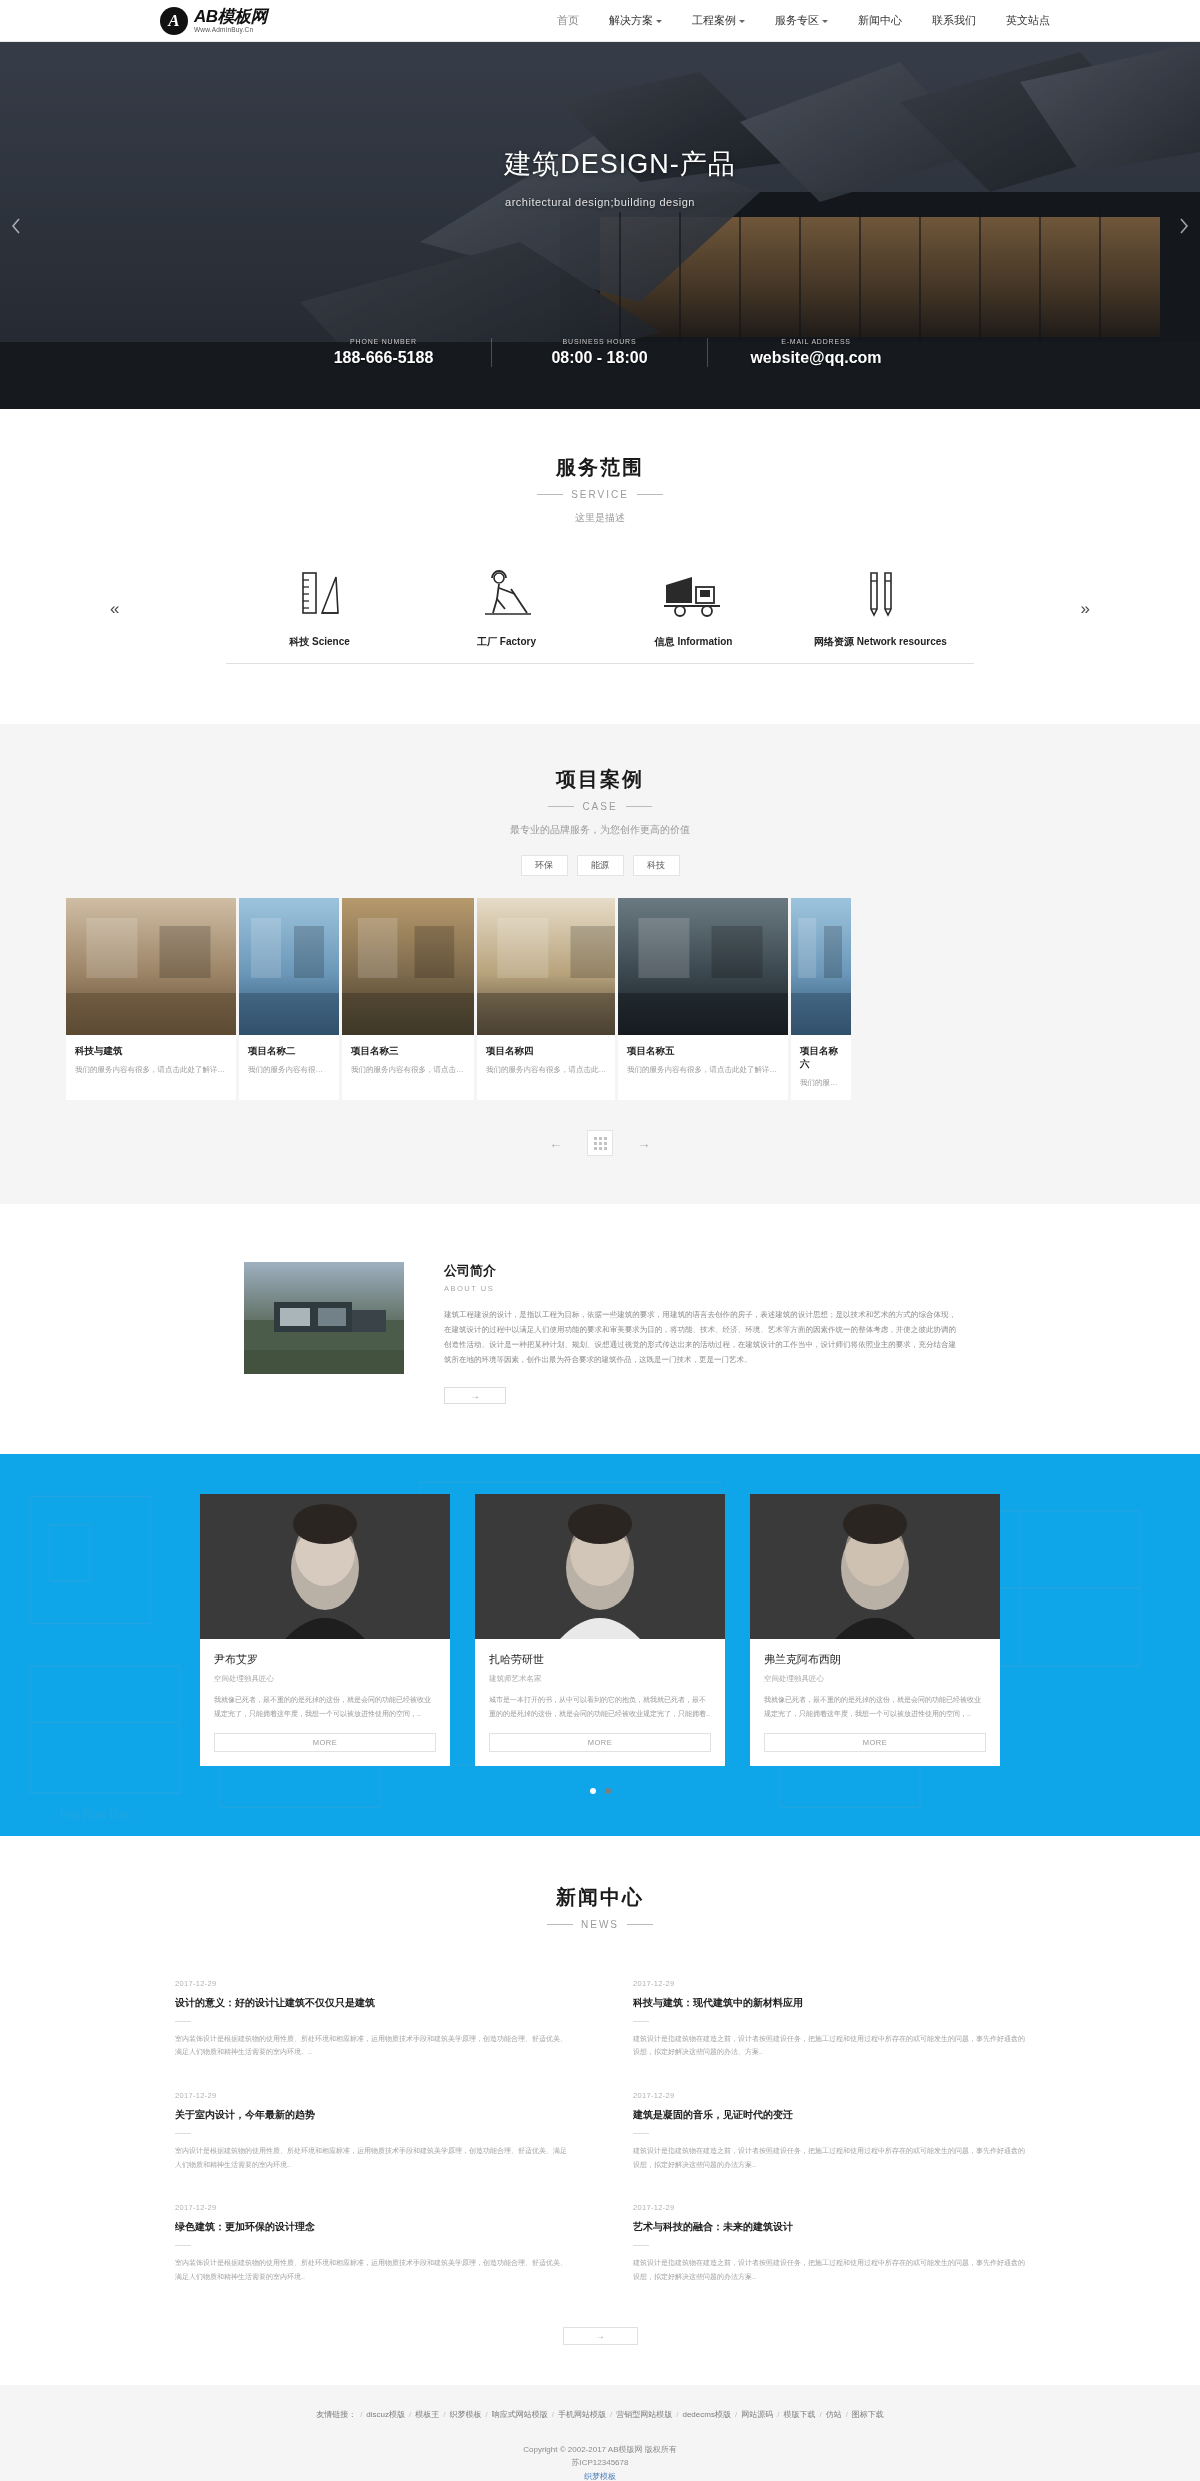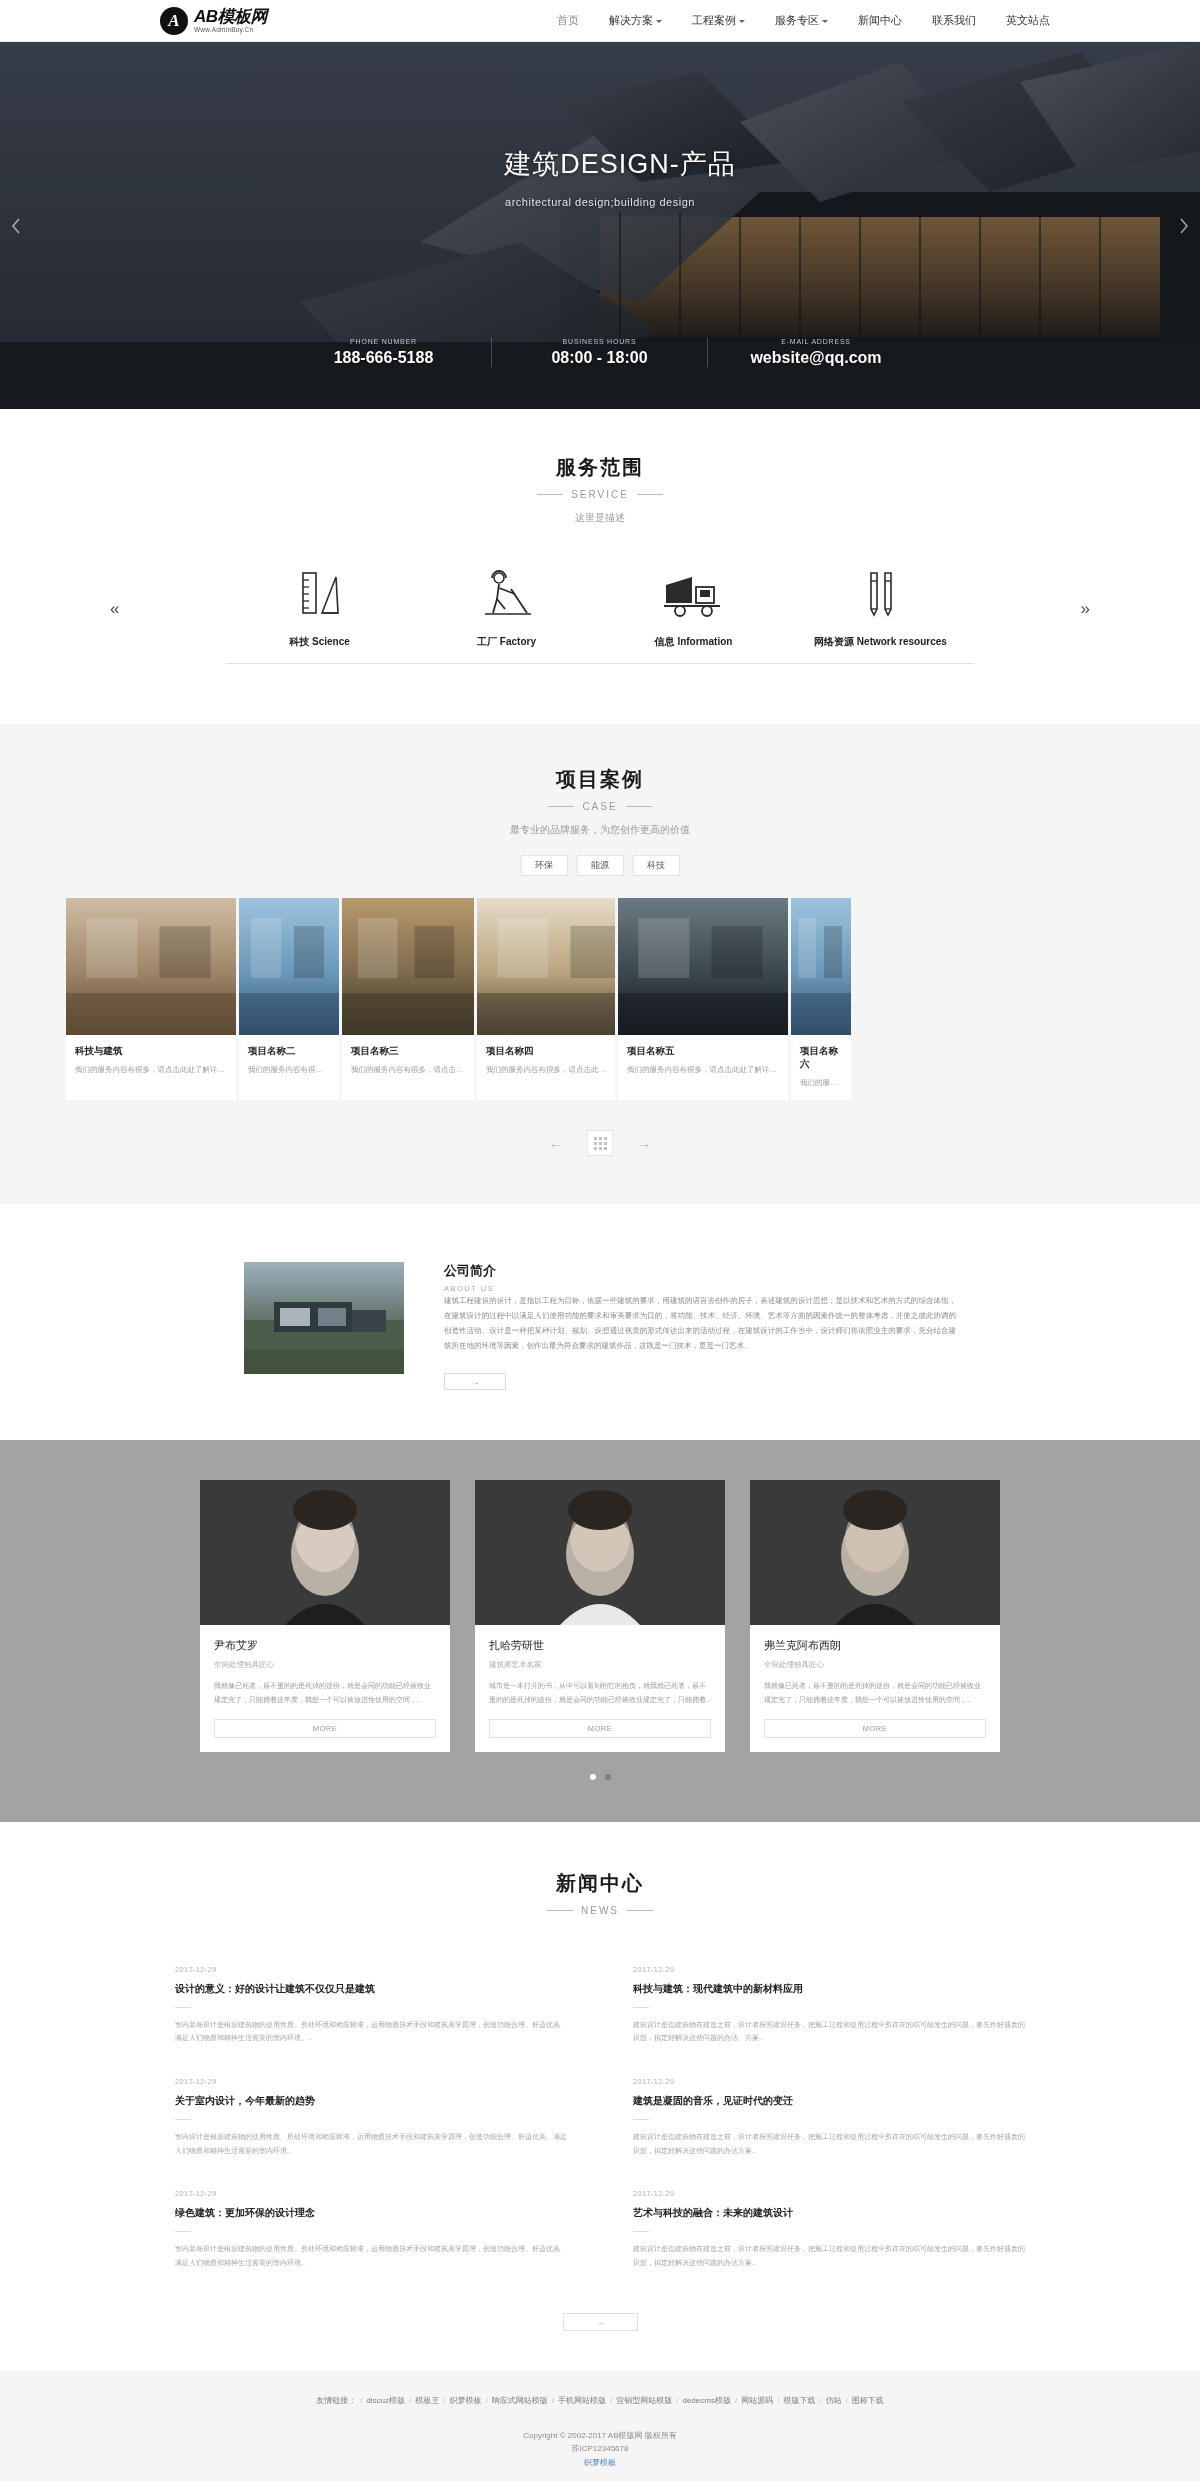--- a/index.html
+++ b/index.html
@@ -156,30 +156,30 @@
     gap: 2px; align-content: center; justify-content: center; cursor: pointer;
   }
   .case-nav-grid i { background: #c3c3c3; display: block; }
 
   
   .about { padding: 58px 0 50px; display: flex; justify-content: center; gap: 40px; }
   .about-img { width: 160px; height: 112px; overflow: hidden; position: relative; }
   .about-right { width: 512px; }
   .about-title { font-size: 13px; font-weight: bold; color: #1a1a1a; }
   .about-en { font-size: 7.5px; color: #a8a8a8; letter-spacing: 1.5px; margin-top: 4px; }
-  .about-text { font-size: 7.5px; color: #8b8b8b; line-height: 2; text-align: justify; }
+  .about-text { font-size: 7.5px; color: #8b8b8b; line-height: 2; margin-top: 14px; text-align: justify; }
   .about-btn {
     width: 62px; height: 17px; border: 1px solid #ddd; margin-top: 20px;
     display: flex; align-items: center; justify-content: center;
     font-size: 10px; color: #999; cursor: pointer;
   }
 
   
   .team {
-    background: #a3a3a3; padding: 40px 0 42px; position: relative; overflow: hidden;
+    background: #0ea5e9; padding: 40px 0 42px; position: relative; overflow: hidden;
   }
   .team-bg { position: absolute; inset: 0; opacity: .13; }
   .team-bg svg { width: 100%; height: 100%; }
   .team-row {
     position: relative; z-index: 2; display: flex;
     justify-content: center; gap: 25px;
   }
   .team-card { width: 250px; background: #fff; }
   .team-photo { height: 145px; overflow: hidden; position: relative; }
   .team-body { padding: 13px 14px 14px; }

